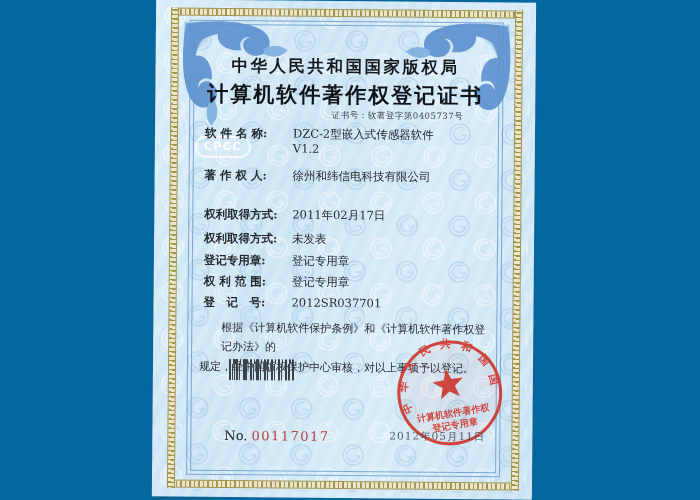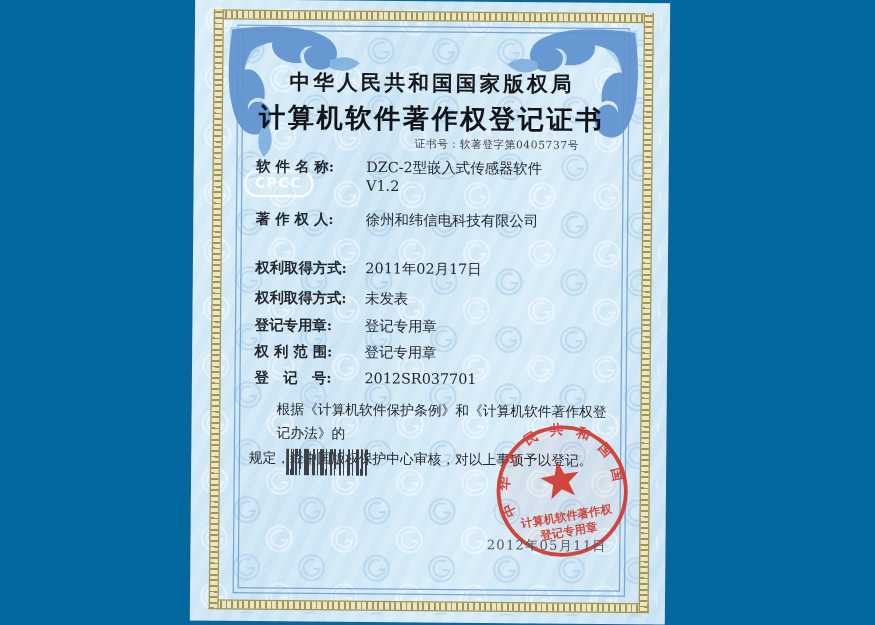--- a/index.html
+++ b/index.html
@@ -184,15 +184,18 @@
       <text font-size="10.5" font-weight="bold" fill="#cf3a31">
         <textPath href="#sealArc" startOffset="0" textLength="228" lengthAdjust="spacing">中华人民共和国国家版权局</textPath>
       </text>
       <polygon fill="#cf3a31" points="56,32 59.8,42.7 71.2,43.1 62.2,50 65.4,60.9 56,54.5 46.6,60.9 49.8,50 40.8,43.1 52.2,42.7"></polygon>
       <text x="56" y="79" text-anchor="middle" font-size="9" font-weight="bold" fill="#cf3a31">计算机软件著作权</text>
       <text x="56" y="91" text-anchor="middle" font-size="9" font-weight="bold" fill="#cf3a31">登记专用章</text>
     </svg>
 
     <div class="seal-date">2012年05月11日</div>
 
+    <div class="serial">
+      <span>No.</span><span class="num">00117017</span>
+    </div>
 
   </div>
 </div>
 
 </body></html>

